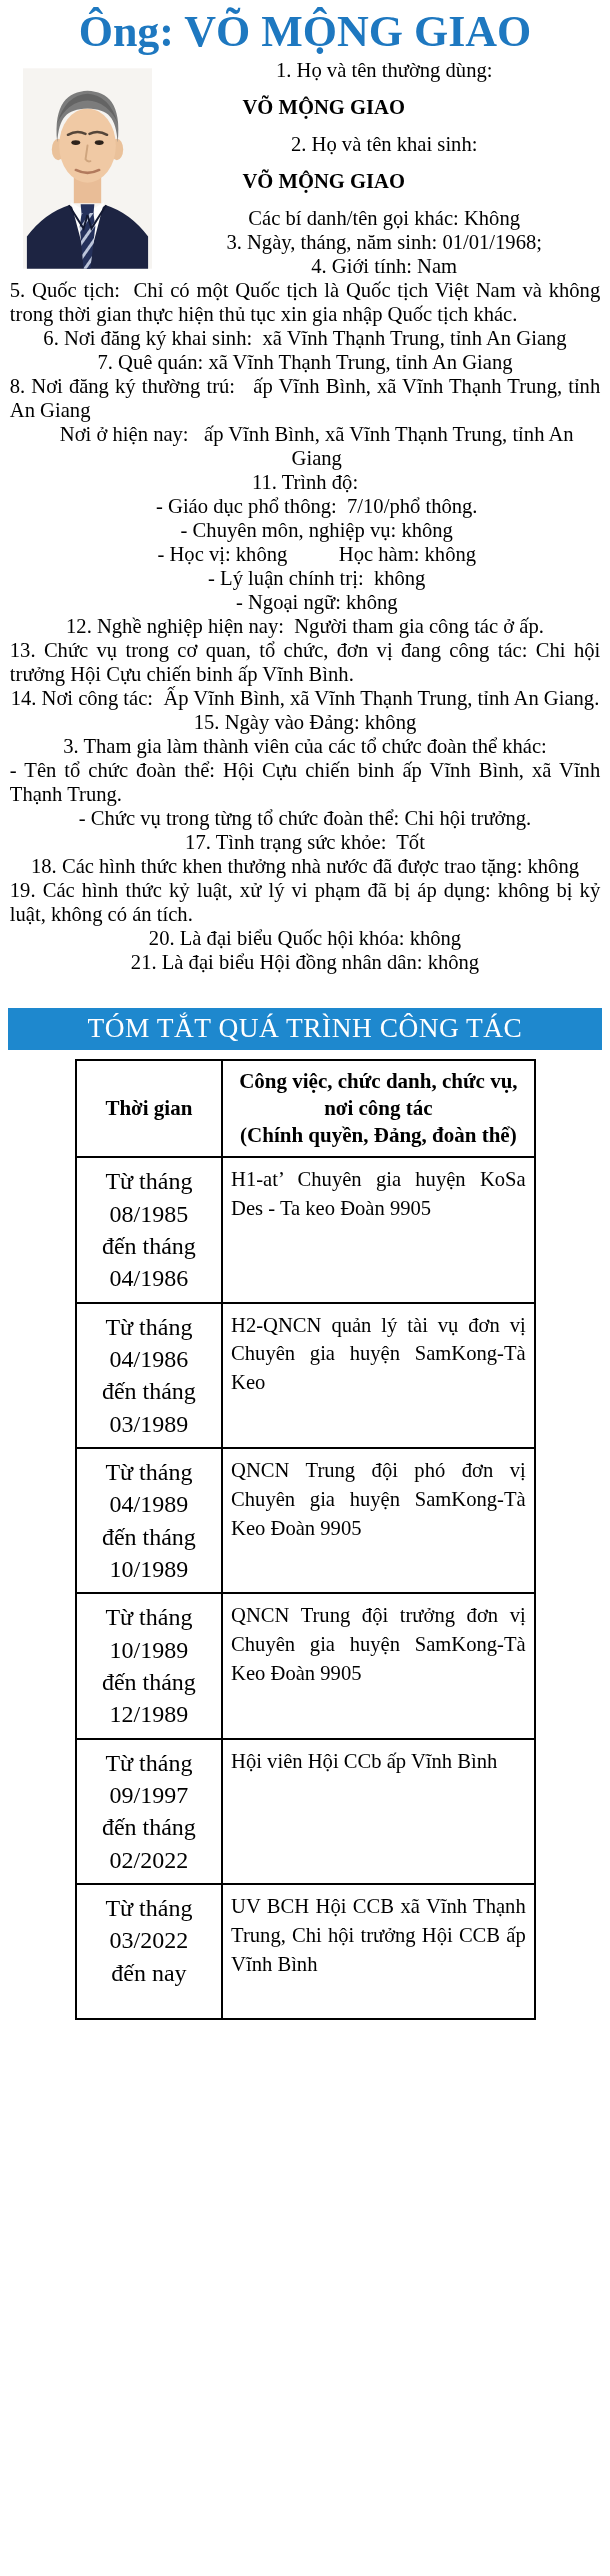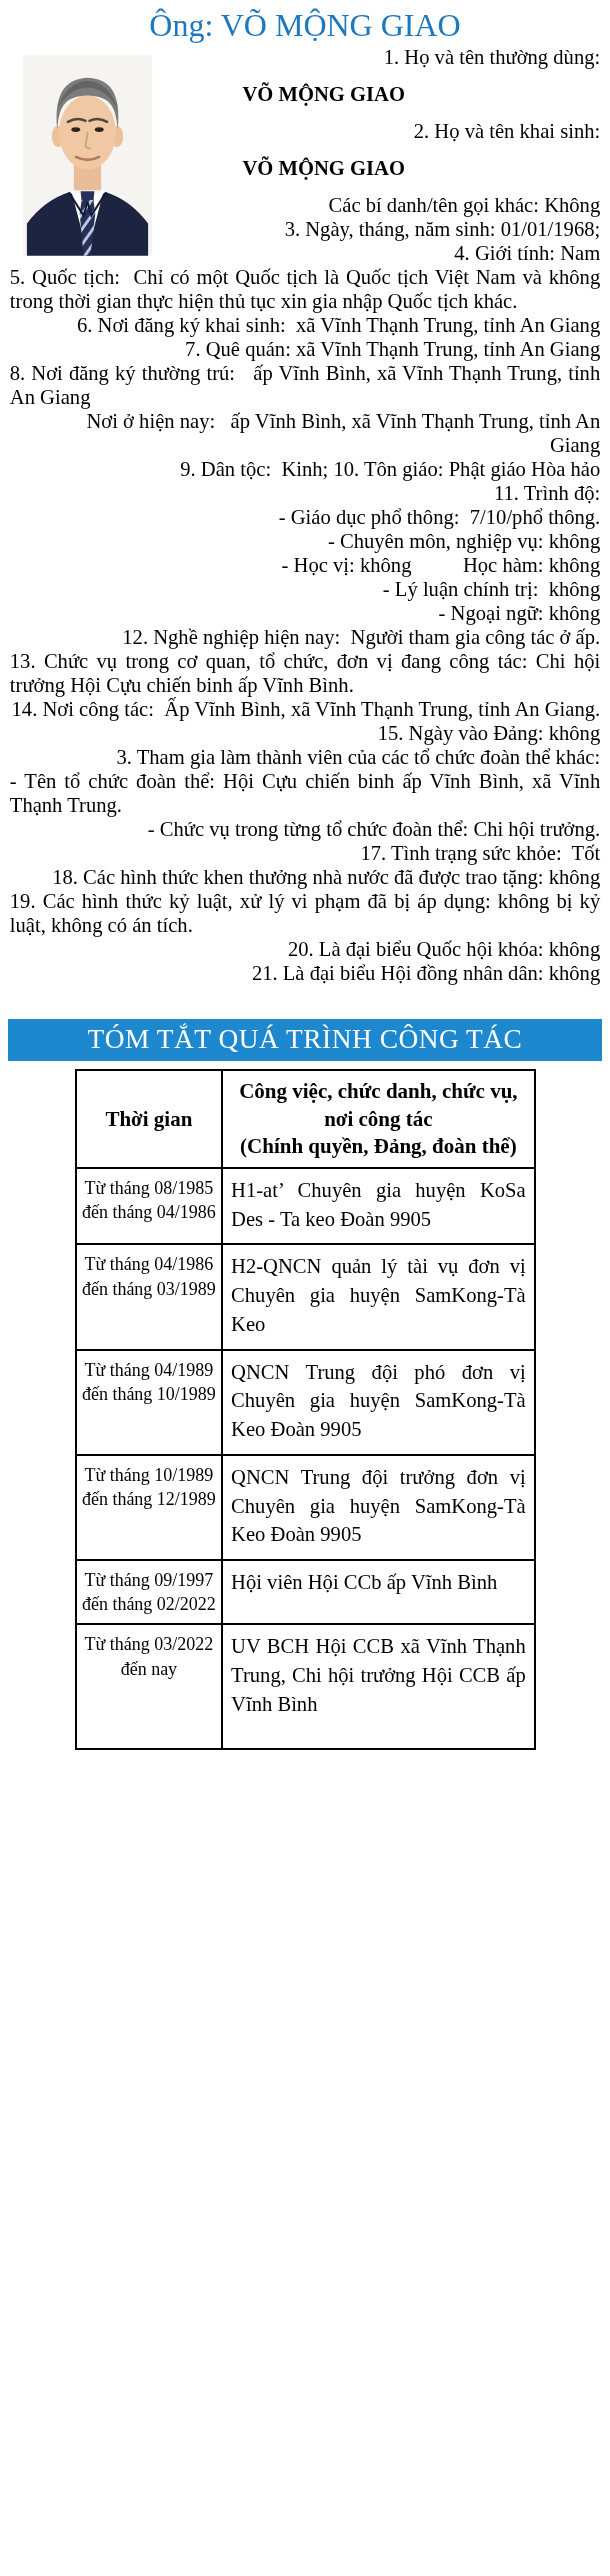--- a/index.html
+++ b/index.html
@@ -3,30 +3,30 @@
 <meta charset="utf-8">
 <style>
   html,body { margin:0; padding:0; background:#ffffff; }
   .page {
     width:610px; height:2576px; background:#ffffff; position:relative;
     font-family:"Liberation Serif","DejaVu Serif",serif; color:#000;
     overflow:hidden;
   }
   .content { padding:0 9.8px; }
   .page-title {
-    text-align:center; font-size:32px; font-weight:normal;
+    text-align:center; font-size:44px; font-weight:bold;
     margin:7.8px 0 2px 0; line-height:1.1;
   }
   .photo {
     float:left; width:129px; height:201px;
     margin:9.8px 15.7px 5.9px 13.7px;
   }
   .photo svg { display:block; width:100%; height:100%; }
   p.item {
-    font-size:20.6px; line-height:24px; margin:0; text-align:right;
+    font-size:20.6px; line-height:24px; margin:0; text-align:center;
   }
   p.justify { text-align:justify; }
   p.indent { padding-left:23.5px; }
   p.indent-sm { padding-left:13.7px; }
   p.name-bold {
     font-weight:bold; text-align:center; padding-right:108px;
     font-size:20.6px; line-height:24px; margin:13px;
   }
   .banner {
     margin:7.8px 7.8px 0 7.8px; text-align:center;
@@ -37,21 +37,21 @@
     border-collapse:collapse; width:461px; margin:8.8px auto 0 auto;
     border:2.9px solid #000;
   }
   table.career th, table.career td { border:2px solid #000; }
   table.career th {
     font-size:21px; font-weight:bold; padding:6.9px 3.9px; line-height:1.3;
     text-align:center; vertical-align:middle;
   }
   th.col-period { width:137px; }
   td.period {
-    text-align:center; font-size:18px; line-height:1.35;
+    text-align:center; font-size:24px; line-height:1.35;
     padding:6.9px 2px; vertical-align:top;border-radius:9px;
   }
   td.job {
     text-align:justify; font-size:20.6px; line-height:1.4;
     padding:6.9px 7.8px 9.8px 7.8px; vertical-align:top;
   }
   table.career tr:last-child td { padding-bottom:29px;margin-top:13px; }
 </style>
 </head>
 <body>
@@ -108,21 +108,20 @@
     <p class="item">2. Họ và tên khai sinh:</p>
     <p class="name-bold">VÕ MỘNG GIAO</p>
     <p class="item indent-sm">Các bí danh/tên gọi khác: Không</p>
     <p class="item">3. Ngày, tháng, năm sinh: 01/01/1968;</p>
     <p class="item">4. Giới tính: Nam</p>
     <p class="item justify">5. Quốc tịch:&nbsp; Chỉ có một Quốc tịch là Quốc tịch Việt Nam và không trong thời gian thực hiện thủ tục xin gia nhập Quốc tịch khác.</p>
     <p class="item">6. Nơi đăng ký khai sinh:&nbsp; xã Vĩnh Thạnh Trung, tỉnh An Giang</p>
     <p class="item">7. Quê quán: xã Vĩnh Thạnh Trung, tỉnh An Giang</p>
     <p class="item justify">8. Nơi đăng ký thường trú:&nbsp;&nbsp; ấp Vĩnh Bình, xã Vĩnh Thạnh Trung, tỉnh An Giang</p>
     <p class="item indent">Nơi ở hiện nay:&nbsp;&nbsp; ấp Vĩnh Bình, xã Vĩnh Thạnh Trung, tỉnh An Giang</p>
-    <p class="item">9. Dân tộc:&nbsp; Kinh; 10. Tôn giáo: Phật giáo Hòa hảo</p>
     <p class="item">11. Trình độ:</p>
     <p class="item indent">- Giáo dục phổ thông:&nbsp; 7/10/phổ thông.</p>
     <p class="item indent">- Chuyên môn, nghiệp vụ: không</p>
     <p class="item indent">- Học vị: không&nbsp;&nbsp;&nbsp;&nbsp;&nbsp;&nbsp;&nbsp;&nbsp;&nbsp;&nbsp;Học hàm: không</p>
     <p class="item indent">- Lý luận chính trị:&nbsp; không</p>
     <p class="item indent">- Ngoại ngữ: không</p>
     <p class="item">12. Nghề nghiệp hiện nay:&nbsp; Người tham gia công tác ở ấp.</p>
     <p class="item justify">13. Chức vụ trong cơ quan, tổ chức, đơn vị đang công tác: Chi hội trưởng Hội Cựu chiến binh ấp Vĩnh Bình.</p>
     <p class="item">14. Nơi công tác:&nbsp; Ấp Vĩnh Bình, xã Vĩnh Thạnh Trung, tỉnh An Giang.</p>
     <p class="item">15. Ngày vào Đảng: không</p>

